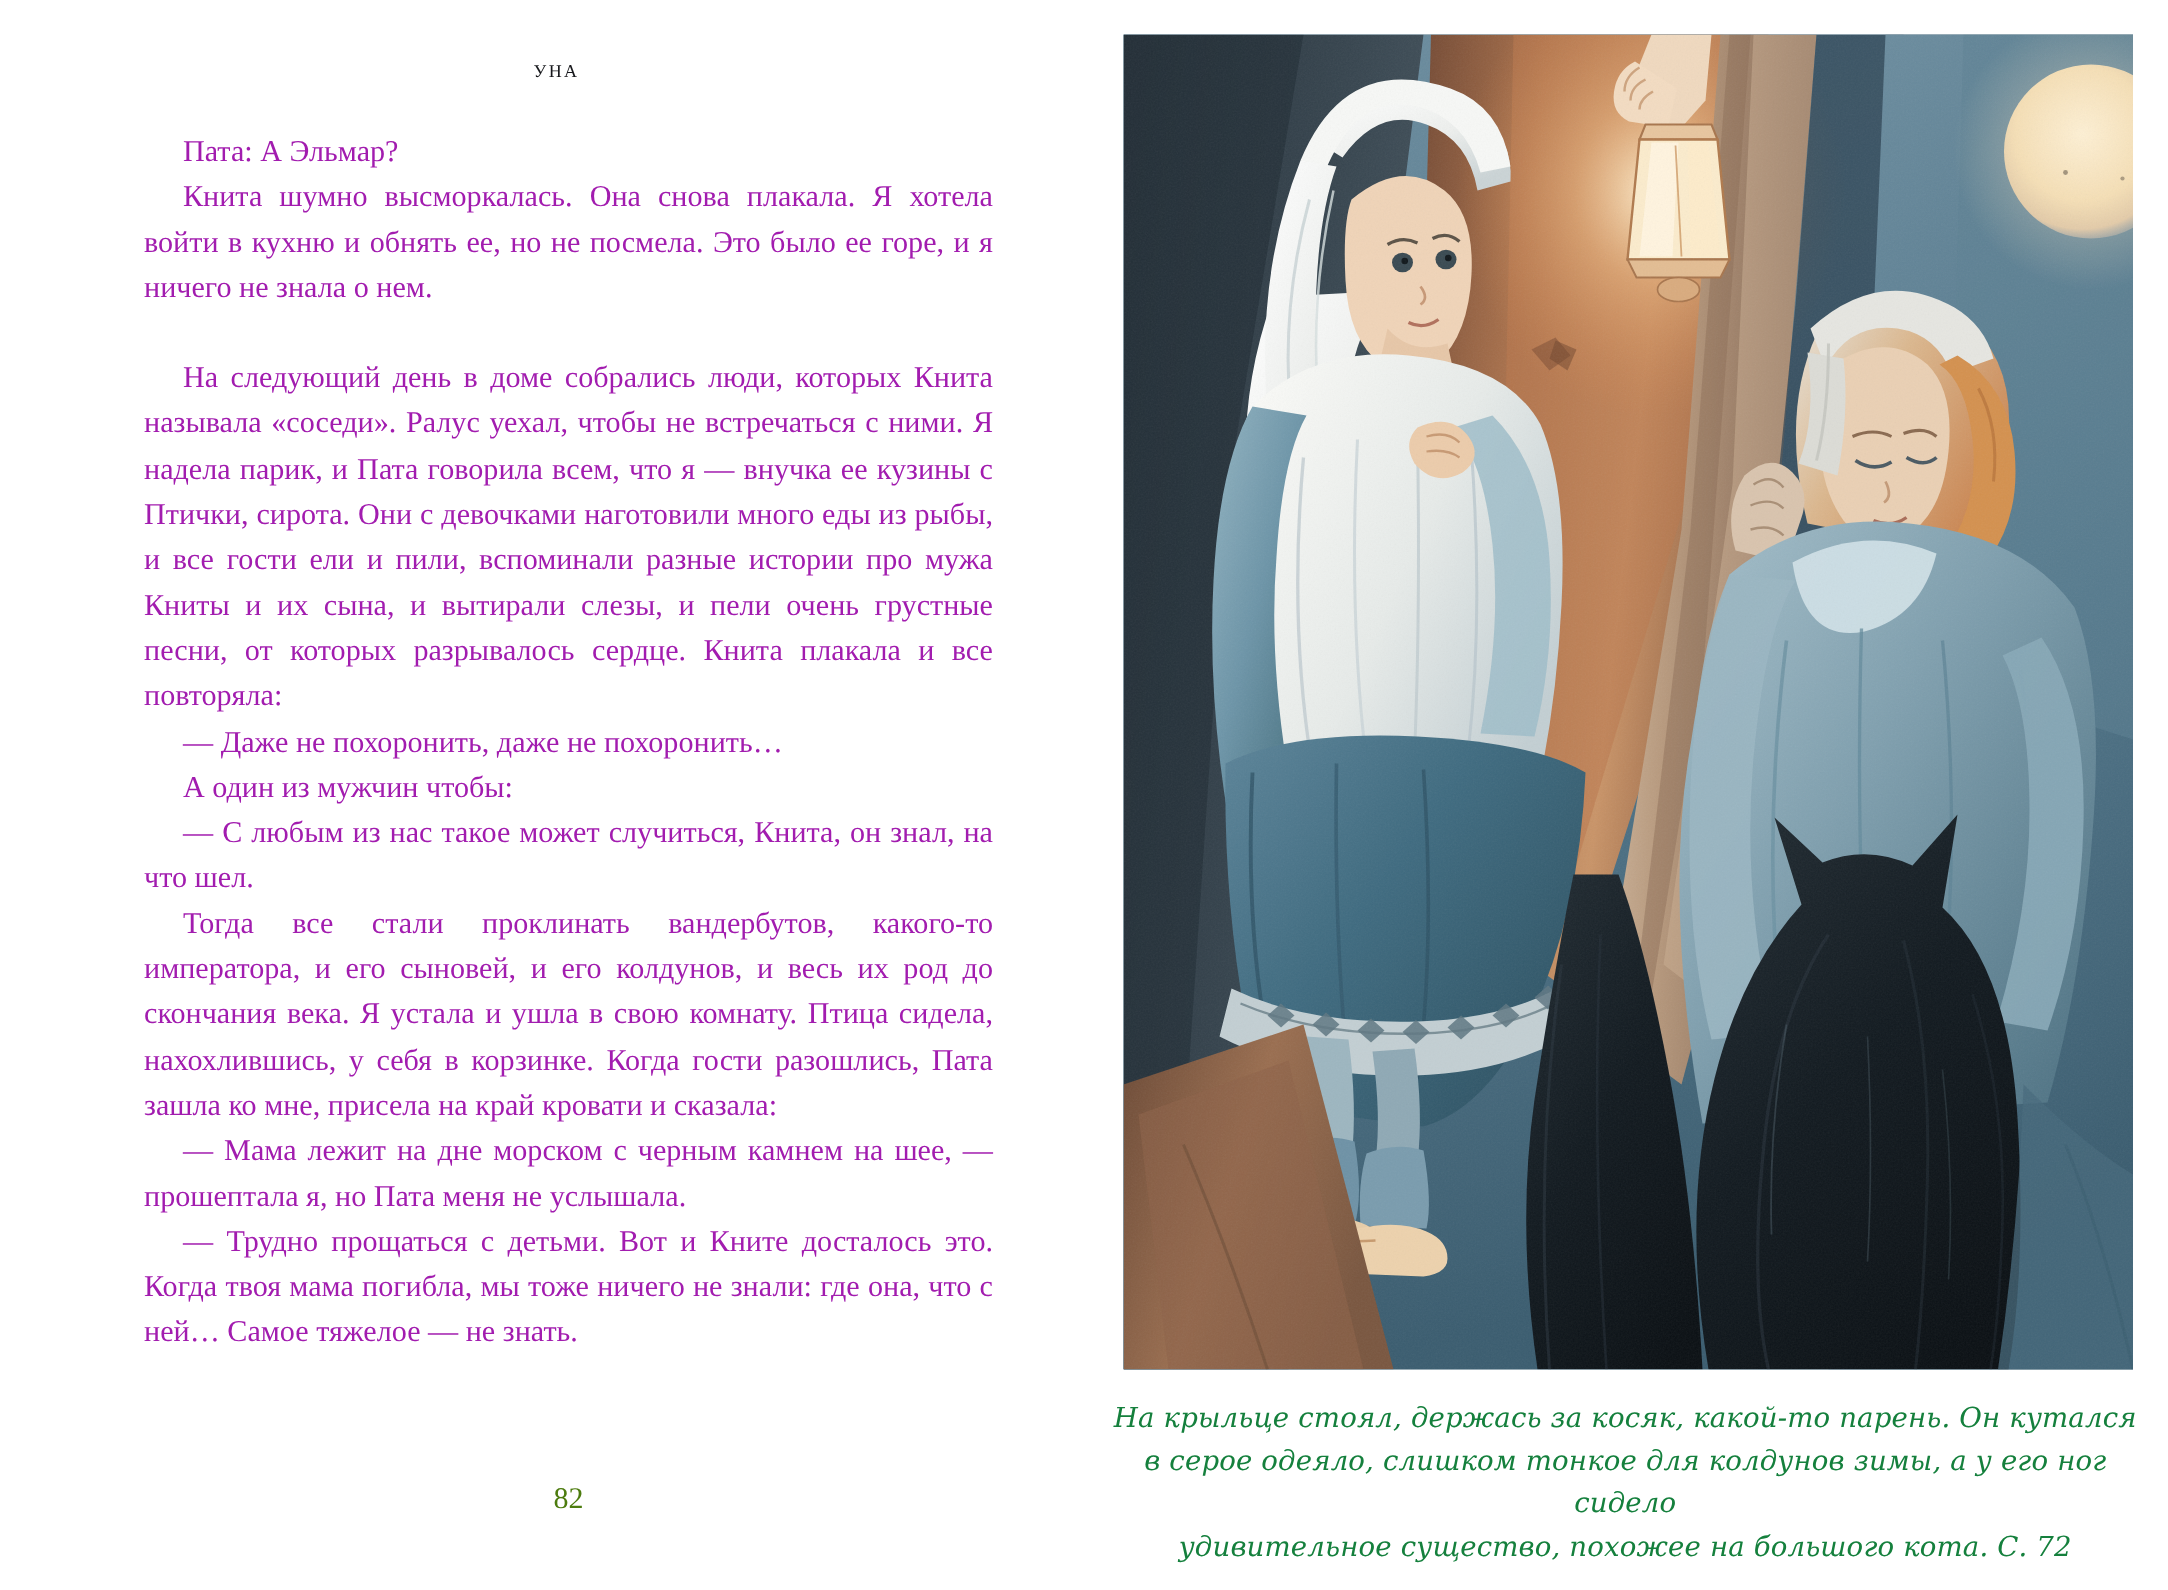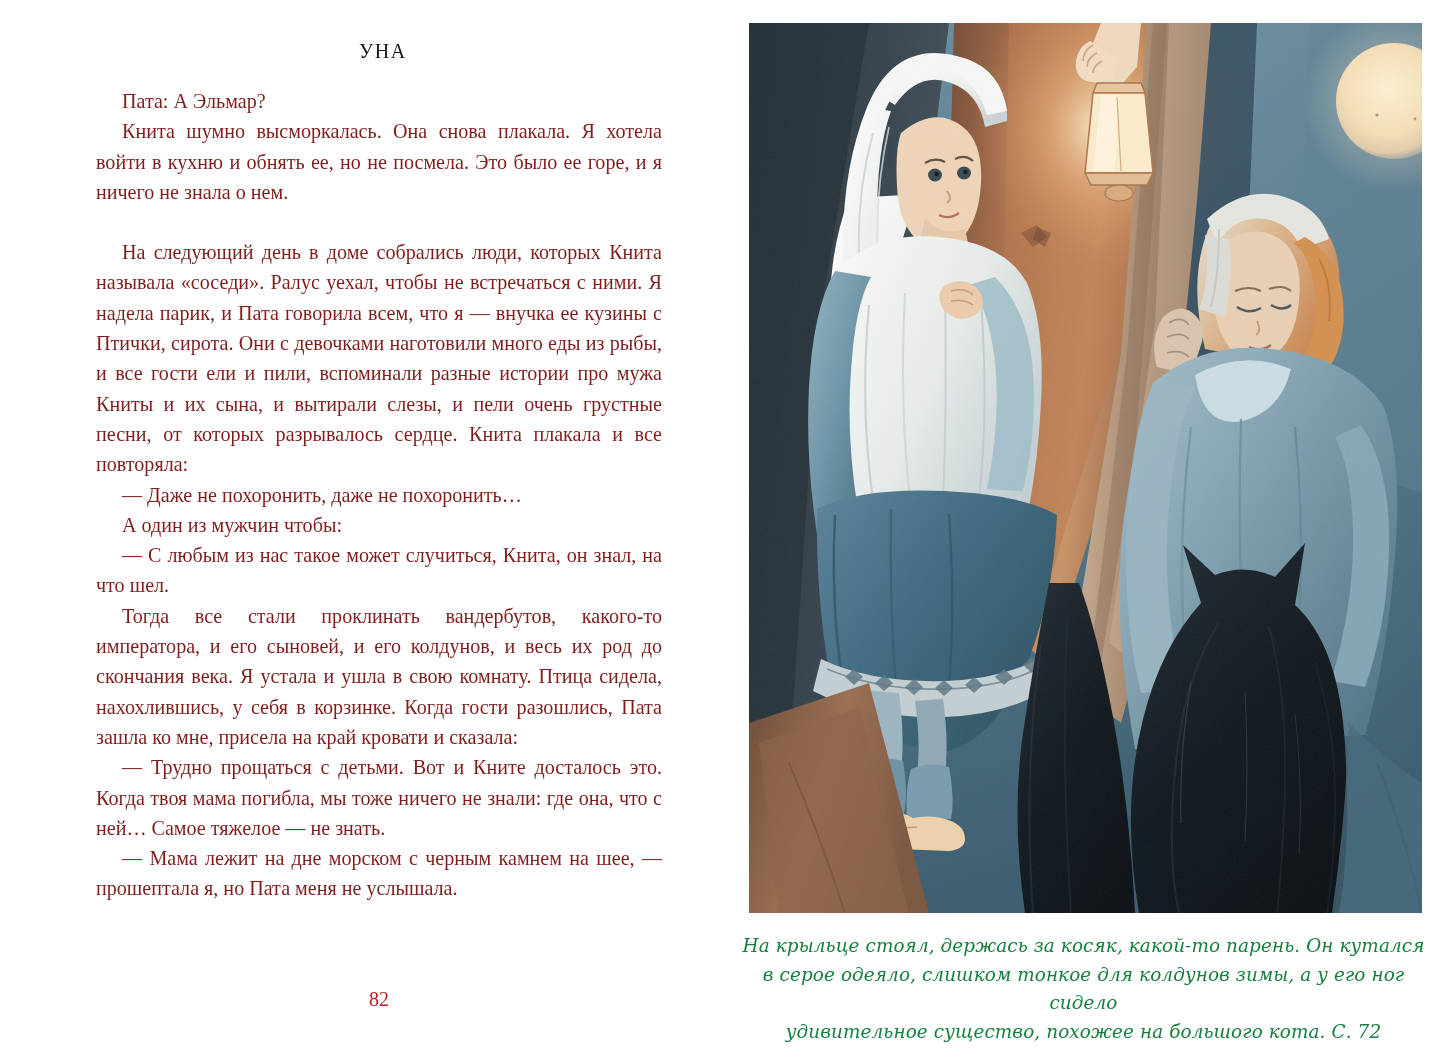--- a/index.html
+++ b/index.html
@@ -18,58 +18,58 @@
   
   .page-left {
     position: absolute;
     left: 0; top: 0;
     width: 722px;
     height: 1060px;
     background: #ffffff;
   }
   .running-head {
     position: absolute;
-    left: 100px;
+    left: 88px;
     top: 40px;
     width: 566px;
     text-align: center;
     font-family: "Liberation Serif", "DejaVu Serif", serif;
-    font-size: 20px;
+    font-size: 12px;
     letter-spacing: 1.6px;
     color: #17181c;
   }
   .textblock {
     position: absolute;
     left: 96px;
     top: 86px;
     width: 566px;
     font-family: "Liberation Serif", "DejaVu Serif", serif;
     font-size: 20.1px;
     line-height: 30.3px;
-    color: #7f1d1d;
+    color: #a21caf;
     text-align: justify;
     text-justify: inter-word;
     hyphens: manual;
   }
   .textblock p {
     margin: 0;
     text-indent: 26px;
   }
   .gap-para {
     height: 30px;
   }
   .folio {
     position: absolute;
     left: 96px;
     top: 988px;
     width: 566px;
     text-align: center;
     font-family: "Liberation Serif", "DejaVu Serif", serif;
     font-size: 20px;
-    color: #b91c1c;
+    color: #4d7c0f;
   }
 
   
   .page-right {
     position: absolute;
     left: 722px; top: 0;
     width: 723px;
     height: 1060px;
     background: #ffffff;
   }
@@ -112,22 +112,22 @@
 
     <div class="textblock">
       <p>Пата: А Эльмар?</p>
       <p>Книта шумно высморкалась. Она снова плакала. Я хотела войти в кухню и обнять ее, но не посмела. Это было ее горе, и я ничего не знала о нем.</p>
       <div class="gap-para"></div>
       <p>На следующий день в доме собрались люди, которых Книта называла «соседи». Ралус уехал, чтобы не встречаться с ними. Я надела парик, и Пата говорила всем, что я — внучка ее кузины с Птички, сирота. Они с девочками наготовили много еды из рыбы, и все гости ели и пили, вспоминали разные истории про мужа Книты и их сына, и вытирали слезы, и пели очень грустные песни, от которых разрывалось сердце. Книта плакала и все повторяла:</p>
       <p>— Даже не похоронить, даже не похоронить…</p>
       <p>А один из мужчин чтобы:</p>
       <p>— С любым из нас такое может случиться, Книта, он знал, на что шел.</p>
       <p>Тогда все стали проклинать вандербутов, какого-то императора, и его сыновей, и его колдунов, и весь их род до скончания века. Я устала и ушла в свою комнату. Птица сидела, нахохлившись, у себя в корзинке. Когда гости разошлись, Пата зашла ко мне, присела на край кровати и сказала:</p>
+      <p>— Мама лежит на дне морском с черным камнем на шее, — прошептала я, но Пата меня не услышала.</p>
       <p>— Трудно прощаться с детьми. Вот и Кните досталось это. Когда твоя мама погибла, мы тоже ничего не знали: где она, что с ней… Самое тяжелое — не знать.</p>
-      <p>— Мама лежит на дне морском с черным камнем на шее, — прошептала я, но Пата меня не услышала.</p>
     </div>
 
     <div class="folio">82</div>
   </div>
 
   <div class="page-right">
 
     <div class="illustration">
       <svg viewBox="0 0 673 890" preserveAspectRatio="none">
         <defs>

